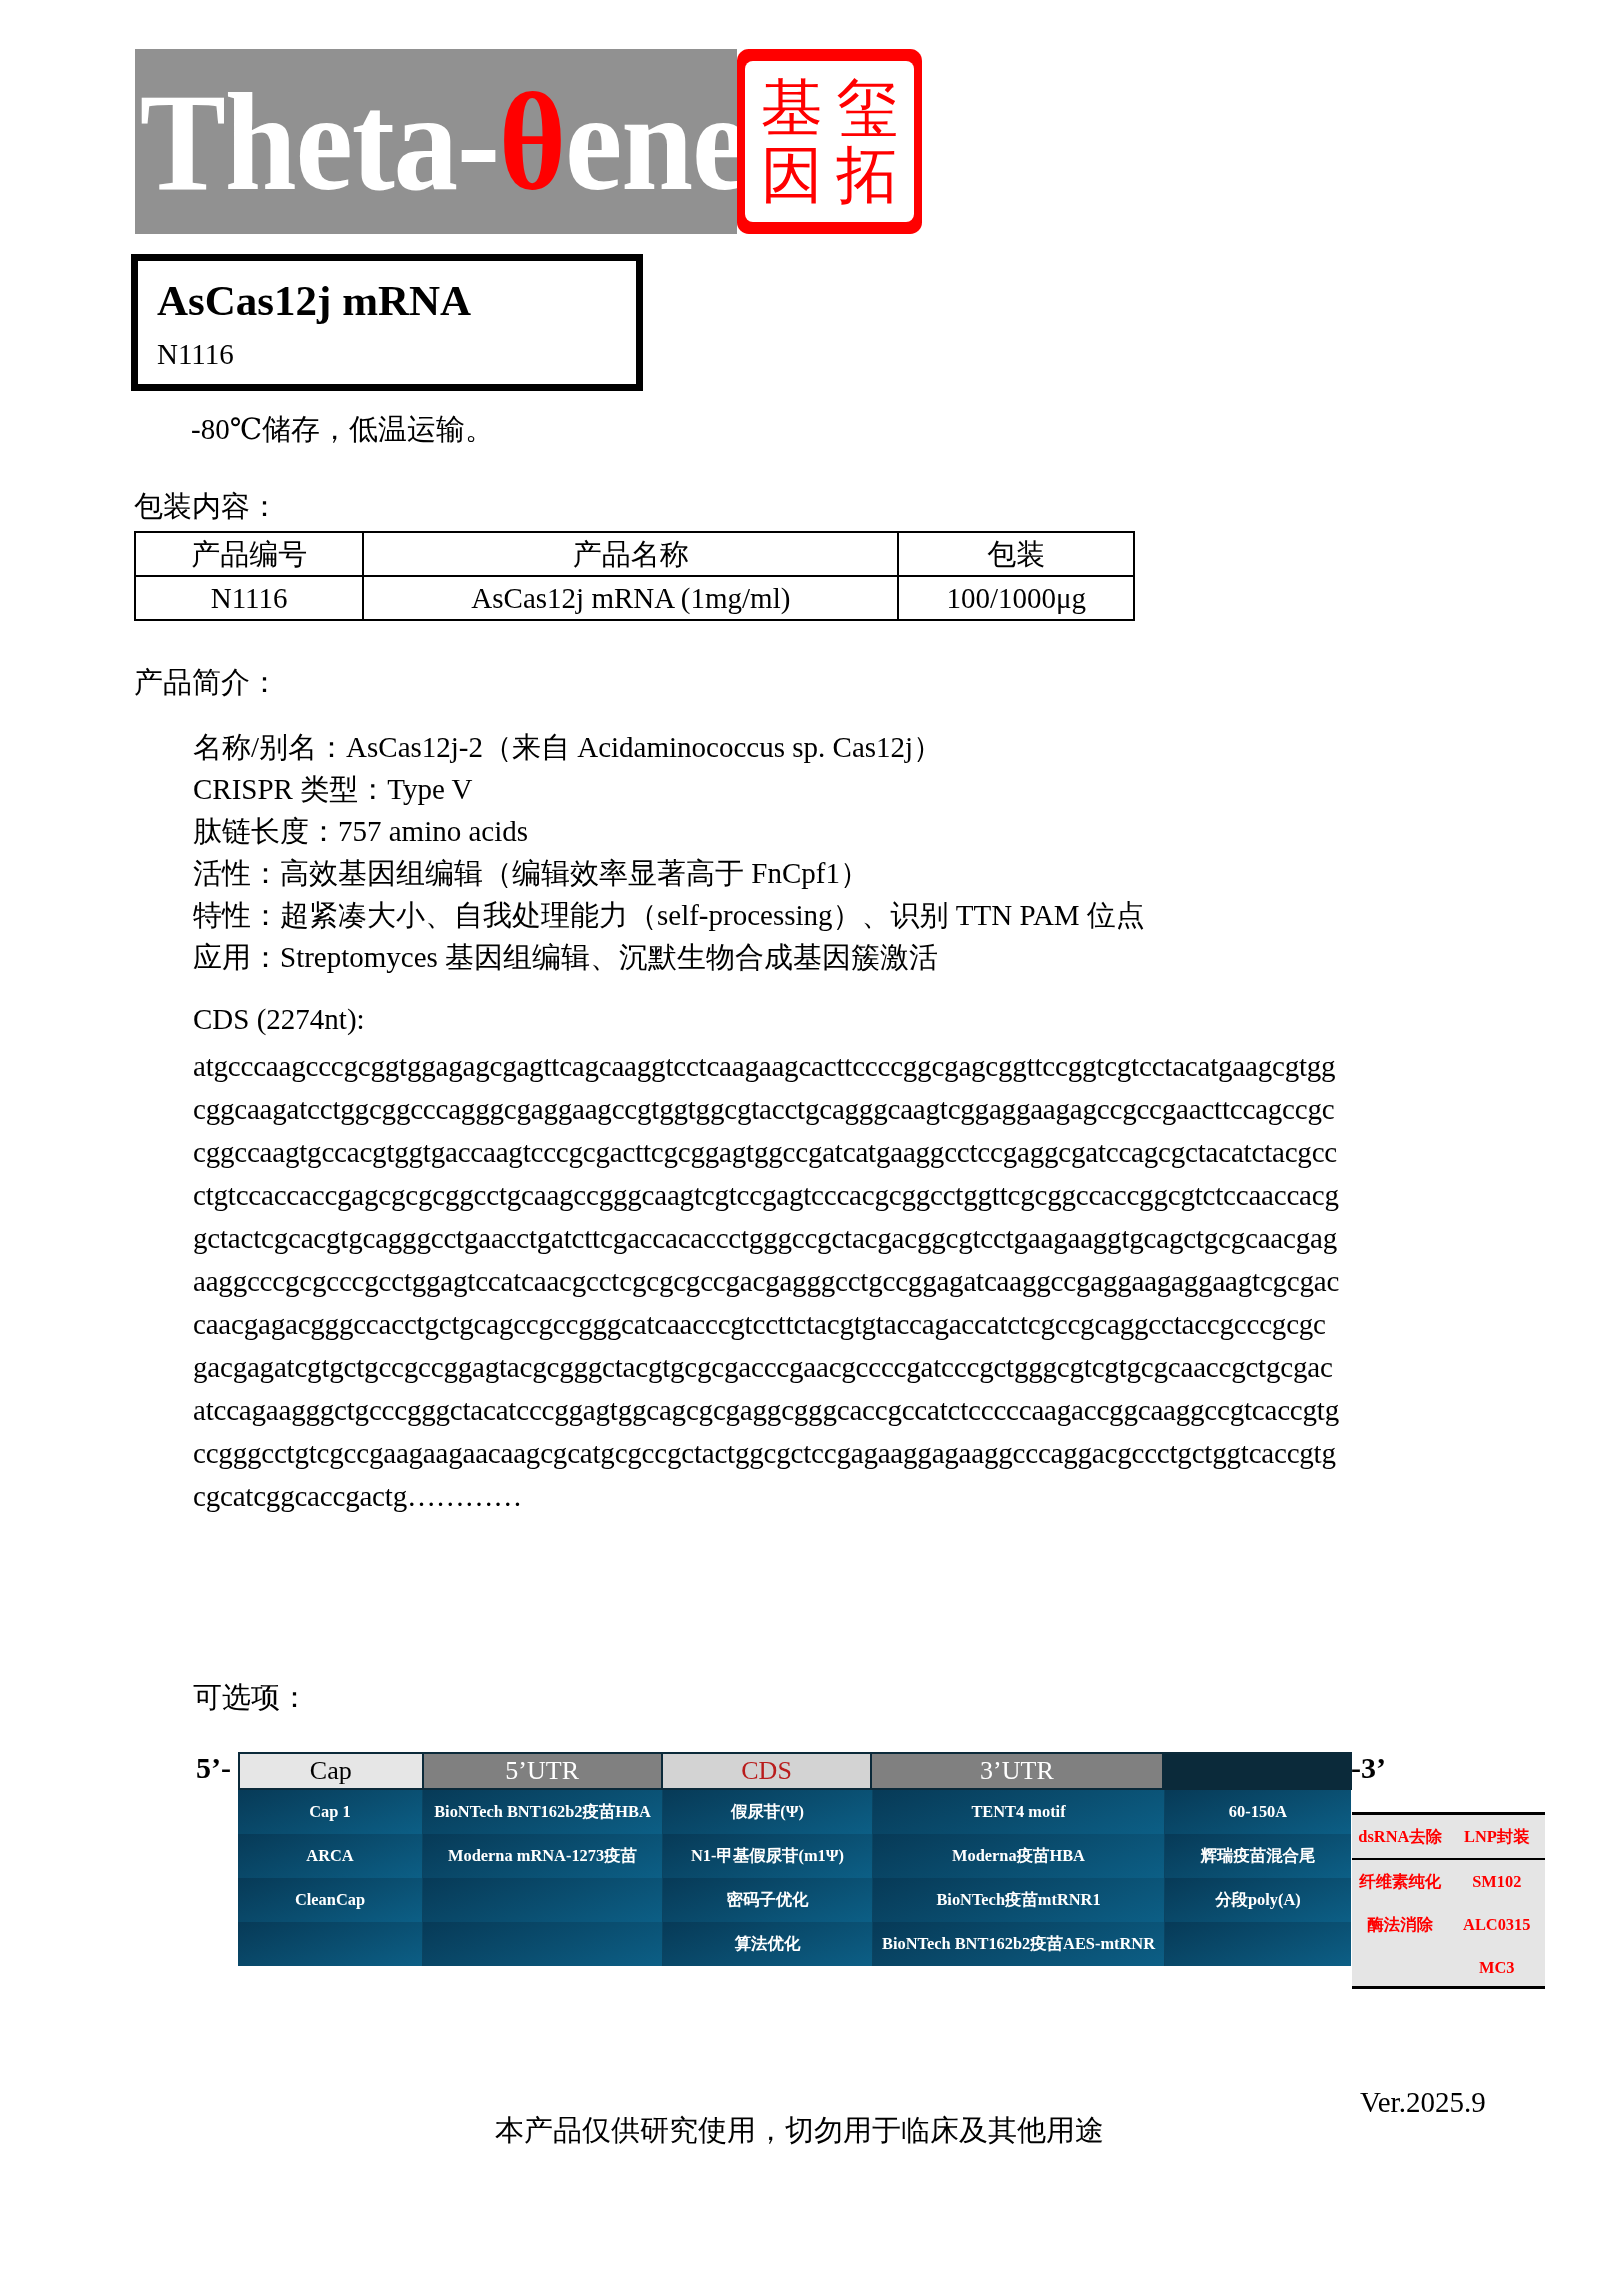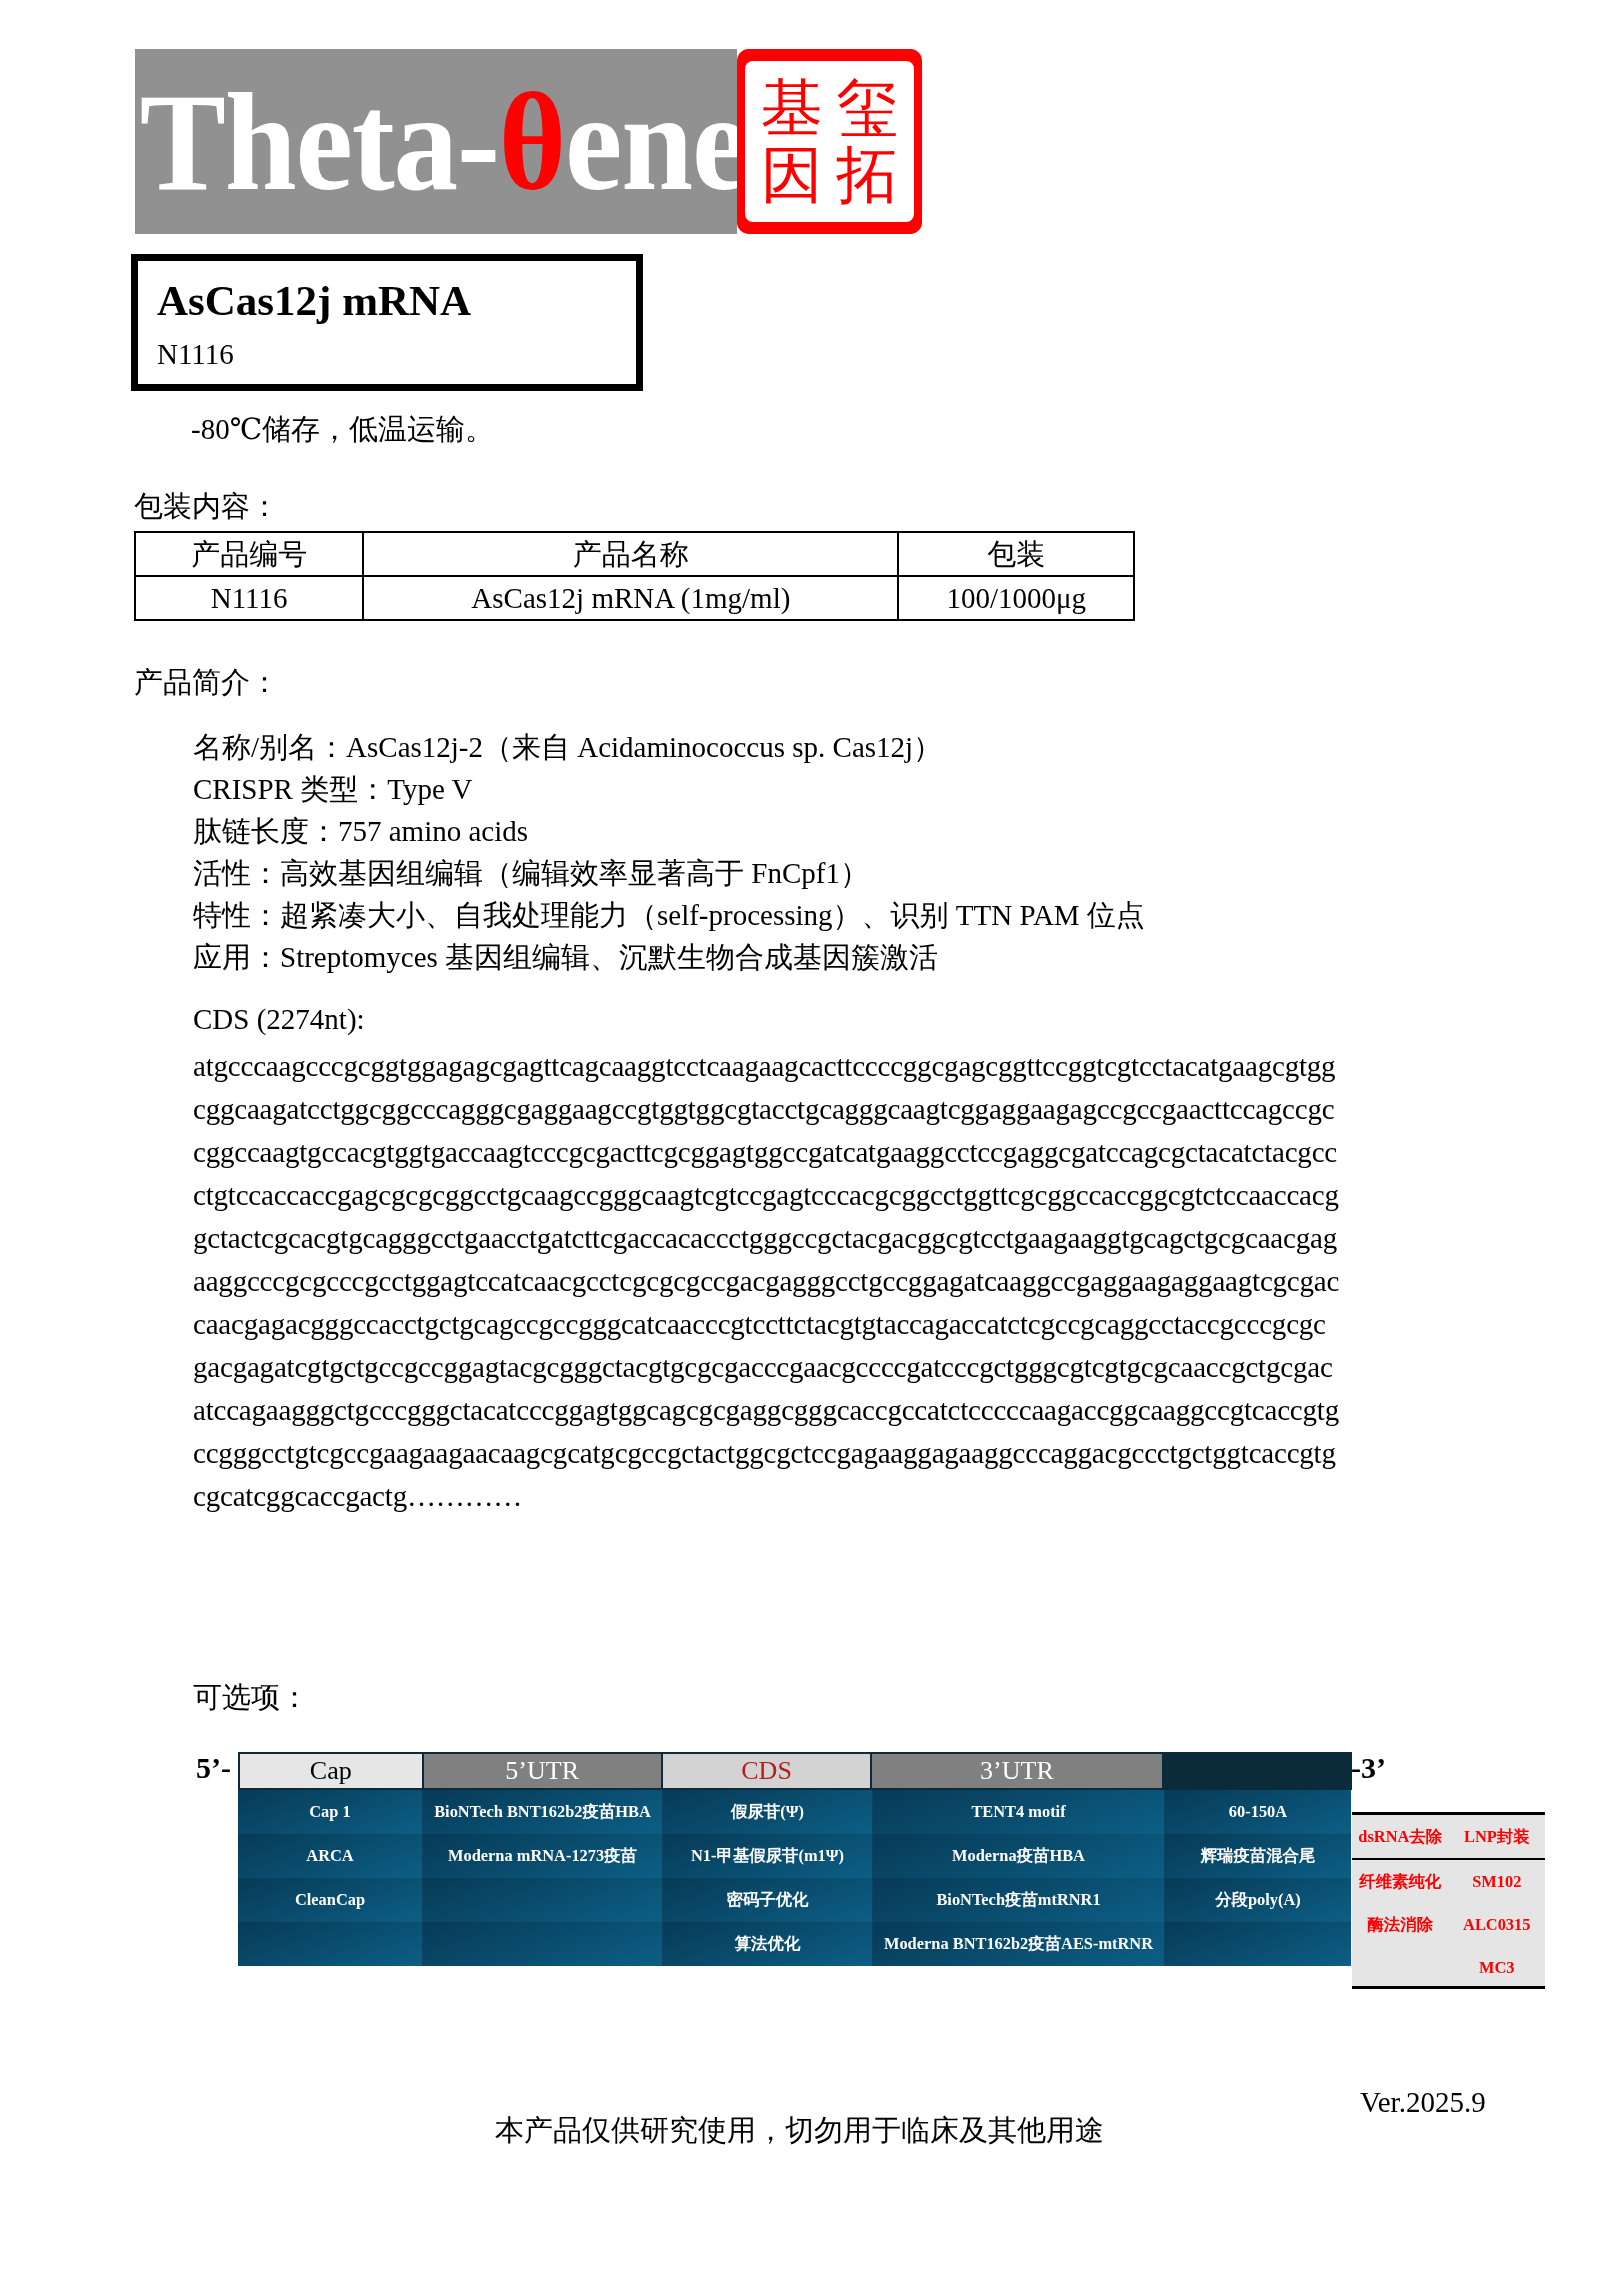--- a/index.html
+++ b/index.html
@@ -163,21 +163,21 @@
     <div class="opt-col" style="width:210px">
       <div class="opt-cell">假尿苷(Ψ)</div>
       <div class="opt-cell">N1-甲基假尿苷(m1Ψ)</div>
       <div class="opt-cell">密码子优化</div>
       <div class="opt-cell">算法优化</div>
     </div>
     <div class="opt-col" style="width:292px">
       <div class="opt-cell">TENT4 motif</div>
       <div class="opt-cell">Moderna疫苗HBA</div>
       <div class="opt-cell">BioNTech疫苗mtRNR1</div>
-      <div class="opt-cell">Moderna BNT162b2疫苗AES-mtRNR</div>
+      <div class="opt-cell">BioNTech BNT162b2疫苗AES-mtRNR</div>
     </div>
     <div class="opt-col" style="width:187px">
       <div class="opt-cell">60-150A</div>
       <div class="opt-cell">辉瑞疫苗混合尾</div>
       <div class="opt-cell">分段poly(A)</div>
       <div class="opt-cell"></div>
     </div>
   </div>
 </div>
 

